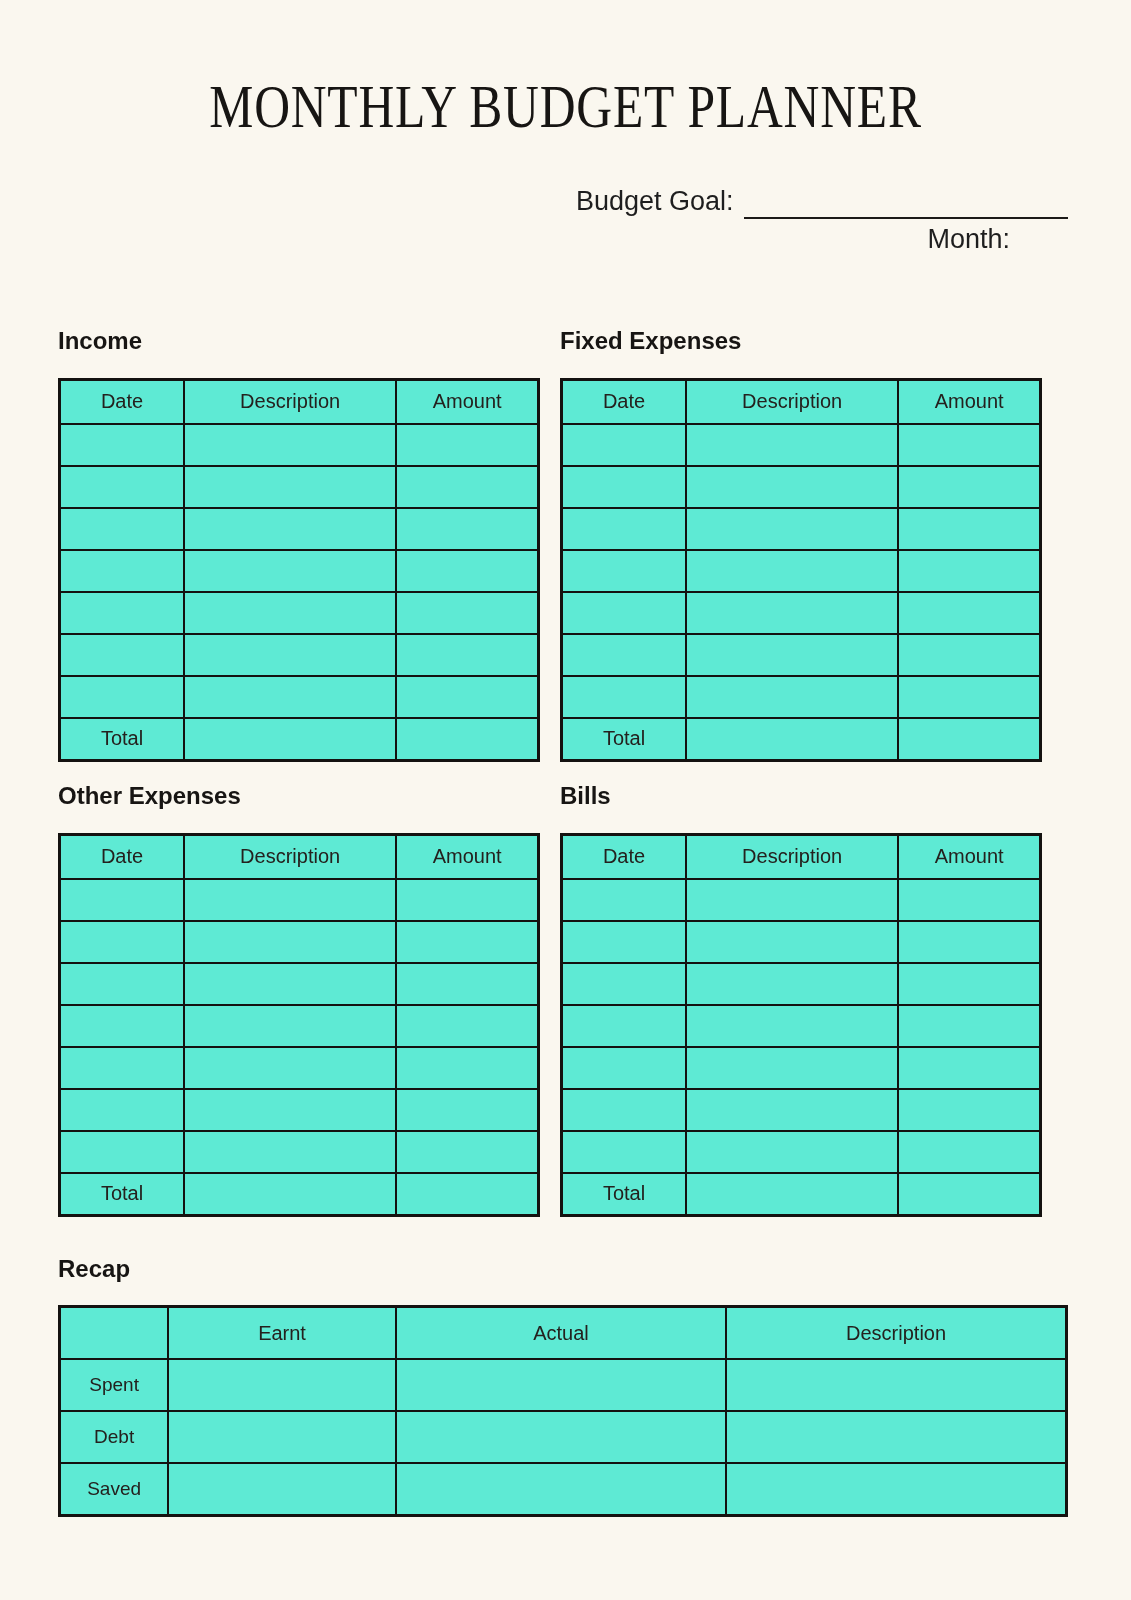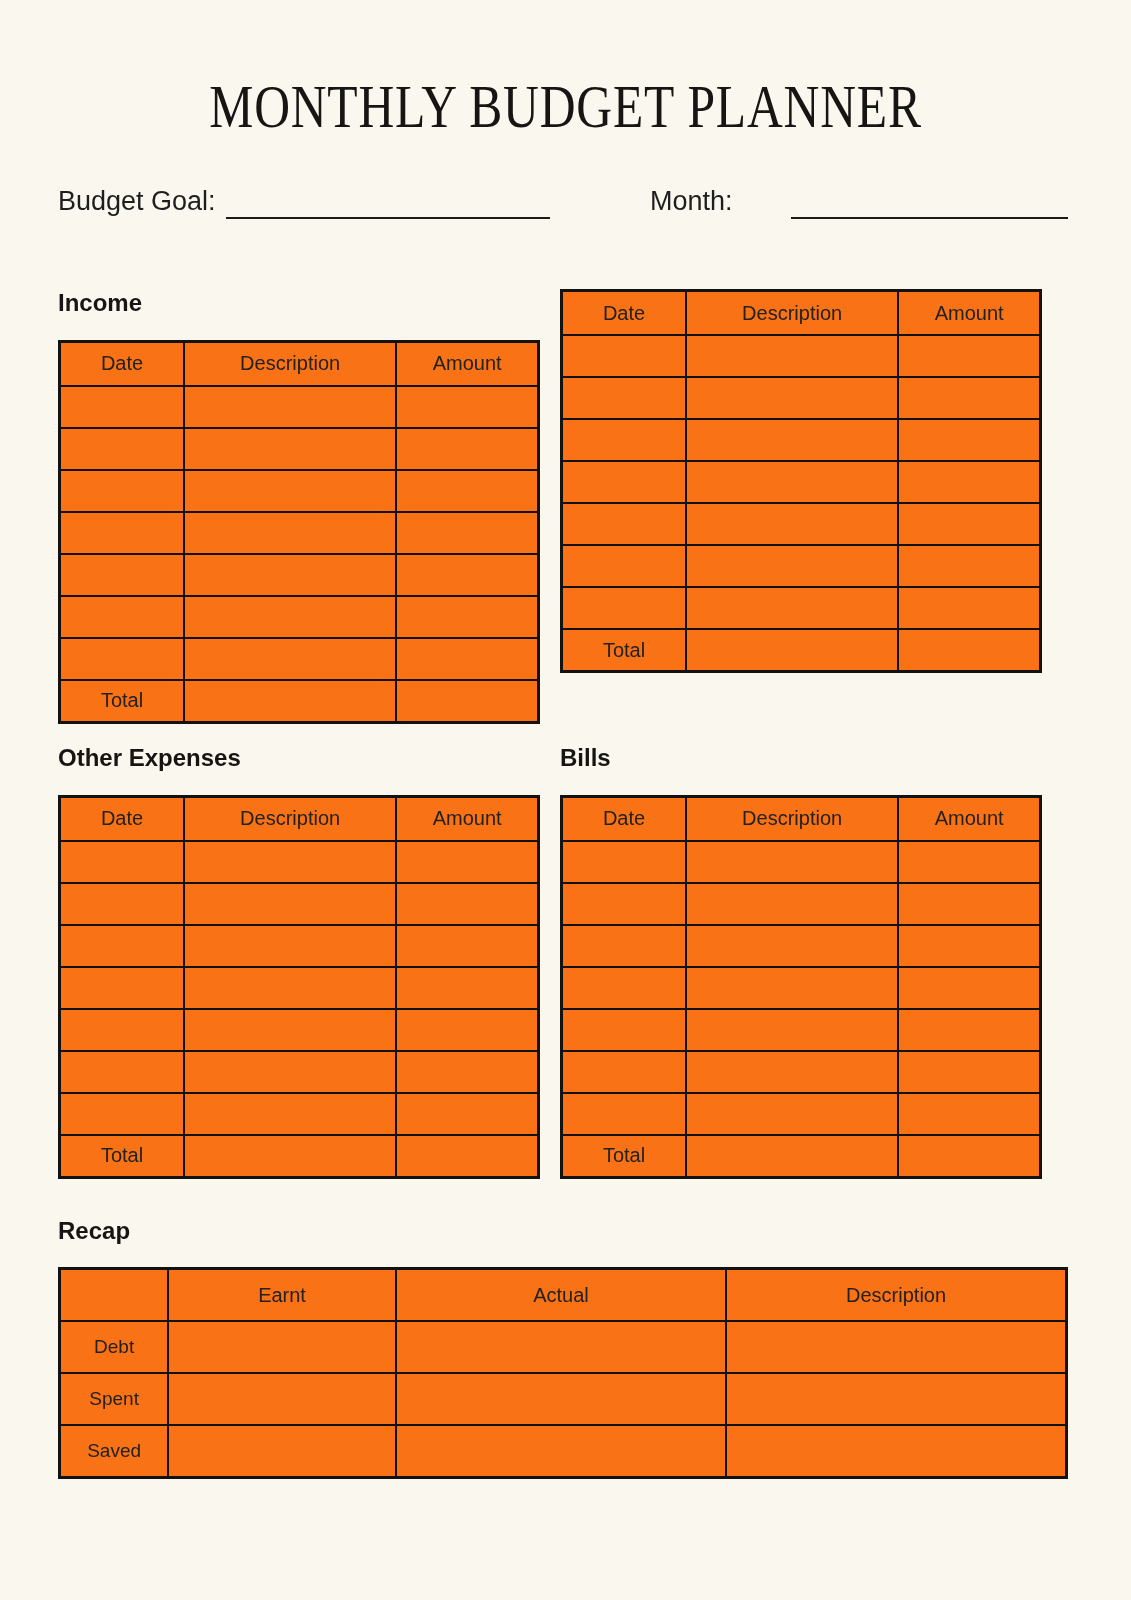--- a/index.html
+++ b/index.html
@@ -20,20 +20,21 @@
     line-height:1;
     letter-spacing:1px;
     color:#171513;
     transform:scaleX(0.8);
   }
   .fields{
     display:flex;
     align-items:flex-end;
     margin:44px 63px 0 58px;
     font-size:27px;
+    flex-direction:column;
   }
   .field{display:flex;align-items:flex-end;}
   .field-budget{width:492px;}
   .field-spacer{width:100px;flex:0 0 auto;}
   .field-month{flex:1;gap:48px;}
   .field-label{white-space:nowrap;padding-right:10px;line-height:1.35;}
   .fill-line{
     flex:1;
     height:36px;
     border-bottom:2px solid #1c1a18;
@@ -50,21 +51,21 @@
     font-size:24px;
     font-weight:bold;
     color:#171513;
     margin:0 0 22px;
     line-height:1.2;
   }
   table{
     width:100%;
     border-collapse:collapse;
     table-layout:fixed;
-    background:#f97316;
+    background:#5eead4;
   }
   table{border:3px solid #141210;}
   th,td{
     border:2px solid #141210;
     padding:0 8px;
     font-weight:400;
     font-size:20px;
     color:#24211e;
     text-align:center;
     overflow:hidden;
@@ -156,20 +157,21 @@
           <tr>
             <td>Total</td>
             <td></td>
             <td></td>
           </tr>
         </tbody>
     </table>
   </section>
 
   <section class="exp-section">
+    <h2 class="sec-title">Fixed Expenses</h2>
     <table class="exp-table">
       <colgroup>
           <col class="c-date">
           <col class="c-desc">
           <col class="c-amount">
         </colgroup>
       <thead>
         <tr>
           <th>Date</th>
           <th>Description</th>
@@ -355,27 +357,27 @@
     <thead>
       <tr>
         <th></th>
         <th>Earnt</th>
         <th>Actual</th>
         <th>Description</th>
       </tr>
     </thead>
     <tbody>
         <tr>
+          <td class="row-label">Spent</td>
+          <td></td>
+          <td></td>
+          <td></td>
+        </tr>
+        <tr>
           <td class="row-label">Debt</td>
-          <td></td>
-          <td></td>
-          <td></td>
-        </tr>
-        <tr>
-          <td class="row-label">Spent</td>
           <td></td>
           <td></td>
           <td></td>
         </tr>
         <tr>
           <td class="row-label">Saved</td>
           <td></td>
           <td></td>
           <td></td>
         </tr>

